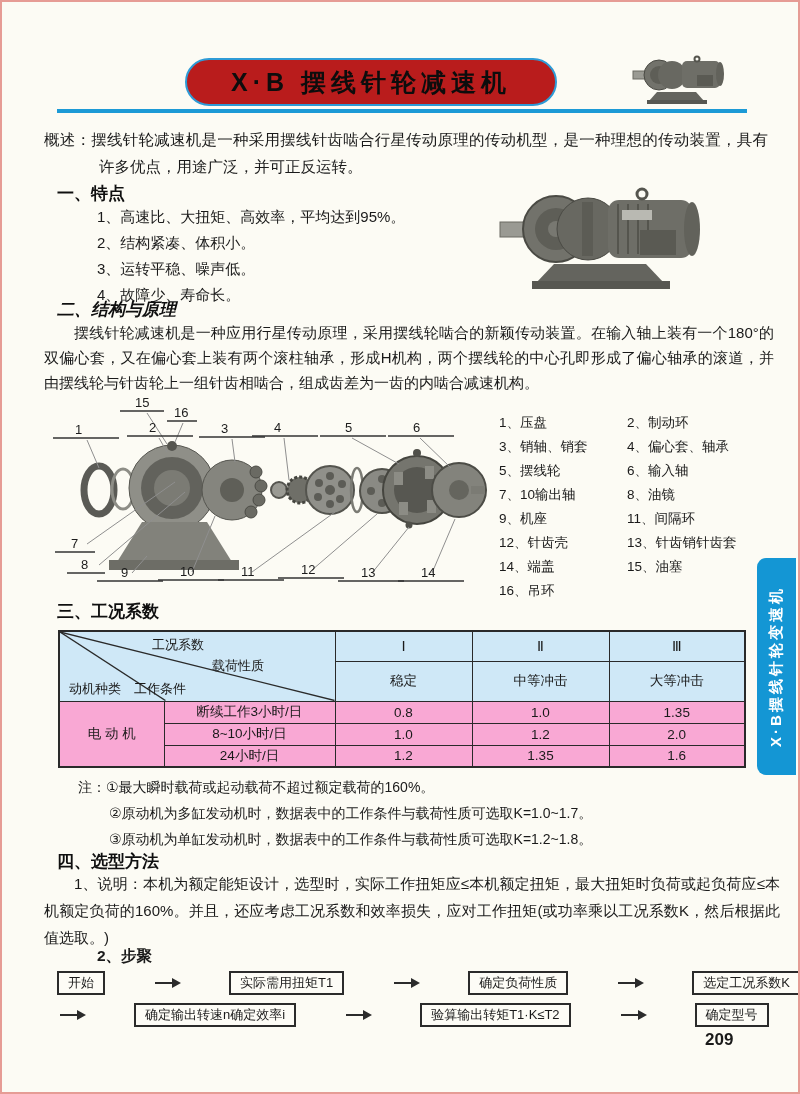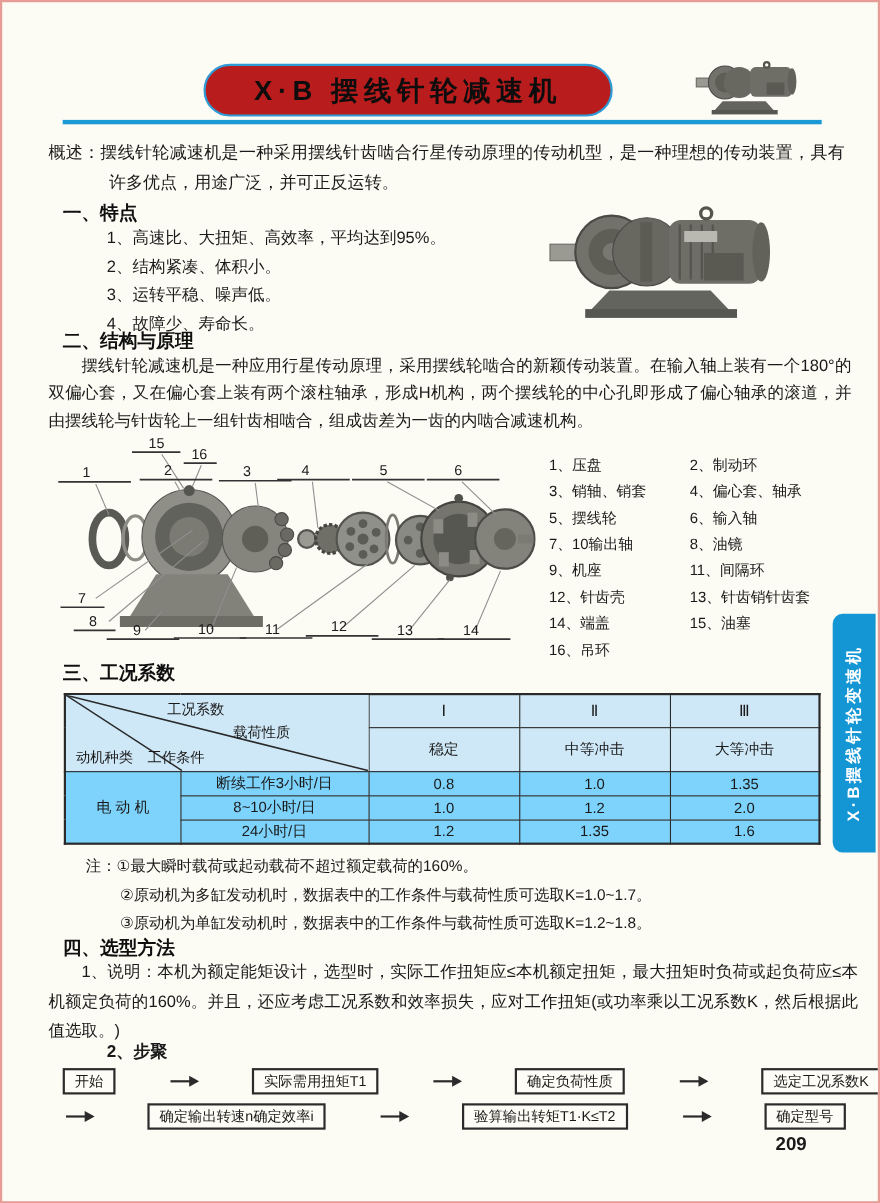--- a/index.html
+++ b/index.html
@@ -41,21 +41,21 @@
     display:grid; grid-template-columns:128px 1fr; grid-auto-rows:24px;
     font-size:13.5px; }
   
   .coeff { position:absolute; left:56px; top:628px; width:686px;
     border-collapse:collapse; table-layout:fixed; font-size:13.5px; text-align:center; }
   .coeff td { border:1px solid #2a2a2a; }
   .coeff { border:2px solid #2a2a2a; }
   .coeff .hd td { background:#cfe8f7; }
   .coeff tr.r1 td { height:30px; font-size:14px;text-align:center; }
   .coeff tr.r2 td { height:40px; }
-  .coeff tr.body td { height:22px; background:#7dd3fc; }
+  .coeff tr.body td { height:22px; background:#f9a8d4; }
   .corner { position:relative; background:#cfe8f7; padding:0; }
   .corner svg { position:absolute; left:0; top:0; width:100%; height:100%; }
   .corner span { position:absolute; font-size:13px; }
   .c-factor { left:92px; top:4px; }
   .c-load { left:152px; top:25px; }
   .c-machine { left:9px; top:48px; }
   .c-cond { left:74px; top:48px; }
   
   .notes { position:absolute; left:76px; top:772px; font-size:14px; line-height:26px; }
   .notes .cont { padding-left:31px; }
@@ -138,21 +138,21 @@
     <line x1="124" y1="32" x2="124" y2="82" stroke="#55554e" stroke-width="2"></line>
     <line x1="134" y1="32" x2="134" y2="82" stroke="#55554e" stroke-width="2"></line>
     <line x1="144" y1="32" x2="144" y2="82" stroke="#55554e" stroke-width="2"></line>
     <line x1="154" y1="32" x2="154" y2="82" stroke="#55554e" stroke-width="2"></line>
     <rect x="128" y="38" width="30" height="10" fill="#b9b9b2"></rect>
     <rect x="146" y="58" width="36" height="25" fill="#5a5a53"></rect>
     <circle cx="148" cy="22" r="5" fill="none" stroke="#55554e" stroke-width="3"></circle>
     <ellipse cx="198" cy="57" rx="8" ry="27" fill="#62625b"></ellipse>
   </svg>
 
-  <h2 class="sec-heading" style="left:55px; top:296px;">二、结构与原理</h2>
+  <h2 class="sec-heading" style="left:55px; top:296px;font-style:italic;">二、结构与原理</h2>
   <p class="structure-par">摆线针轮减速机是一种应用行星传动原理，采用摆线轮啮合的新颖传动装置。在输入轴上装有一个180°的双偏心套，又在偏心套上装有两个滚柱轴承，形成H机构，两个摆线轮的中心孔即形成了偏心轴承的滚道，并由摆线轮与针齿轮上一组针齿相啮合，组成齿差为一齿的内啮合减速机构。</p>
 
   <svg class="diagram" viewBox="0 0 440 200">
     <g>
       <ellipse cx="52" cy="96" rx="15" ry="24" fill="none" stroke="#5a5a55" stroke-width="7"></ellipse>
       <ellipse cx="76" cy="95" rx="11" ry="20" fill="none" stroke="#8d8d86" stroke-width="3"></ellipse>
       <circle cx="125" cy="94" r="43" fill="#8f8f88" stroke="#55554f"></circle>
       <circle cx="125" cy="94" r="31" fill="#62625c"></circle>
       <circle cx="125" cy="94" r="18" fill="#7b7b74"></circle>
       <circle cx="125" cy="52" r="5" fill="#55554f"></circle>

